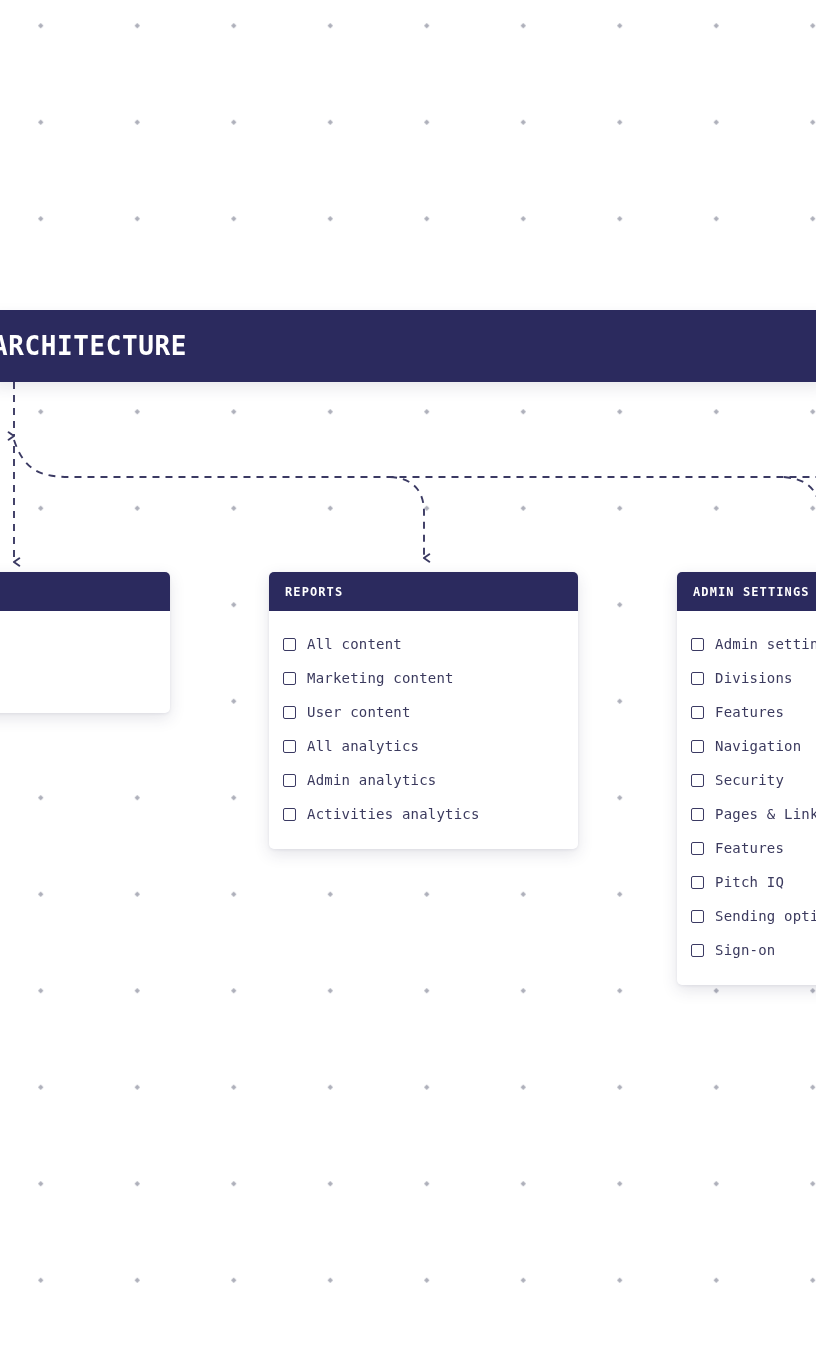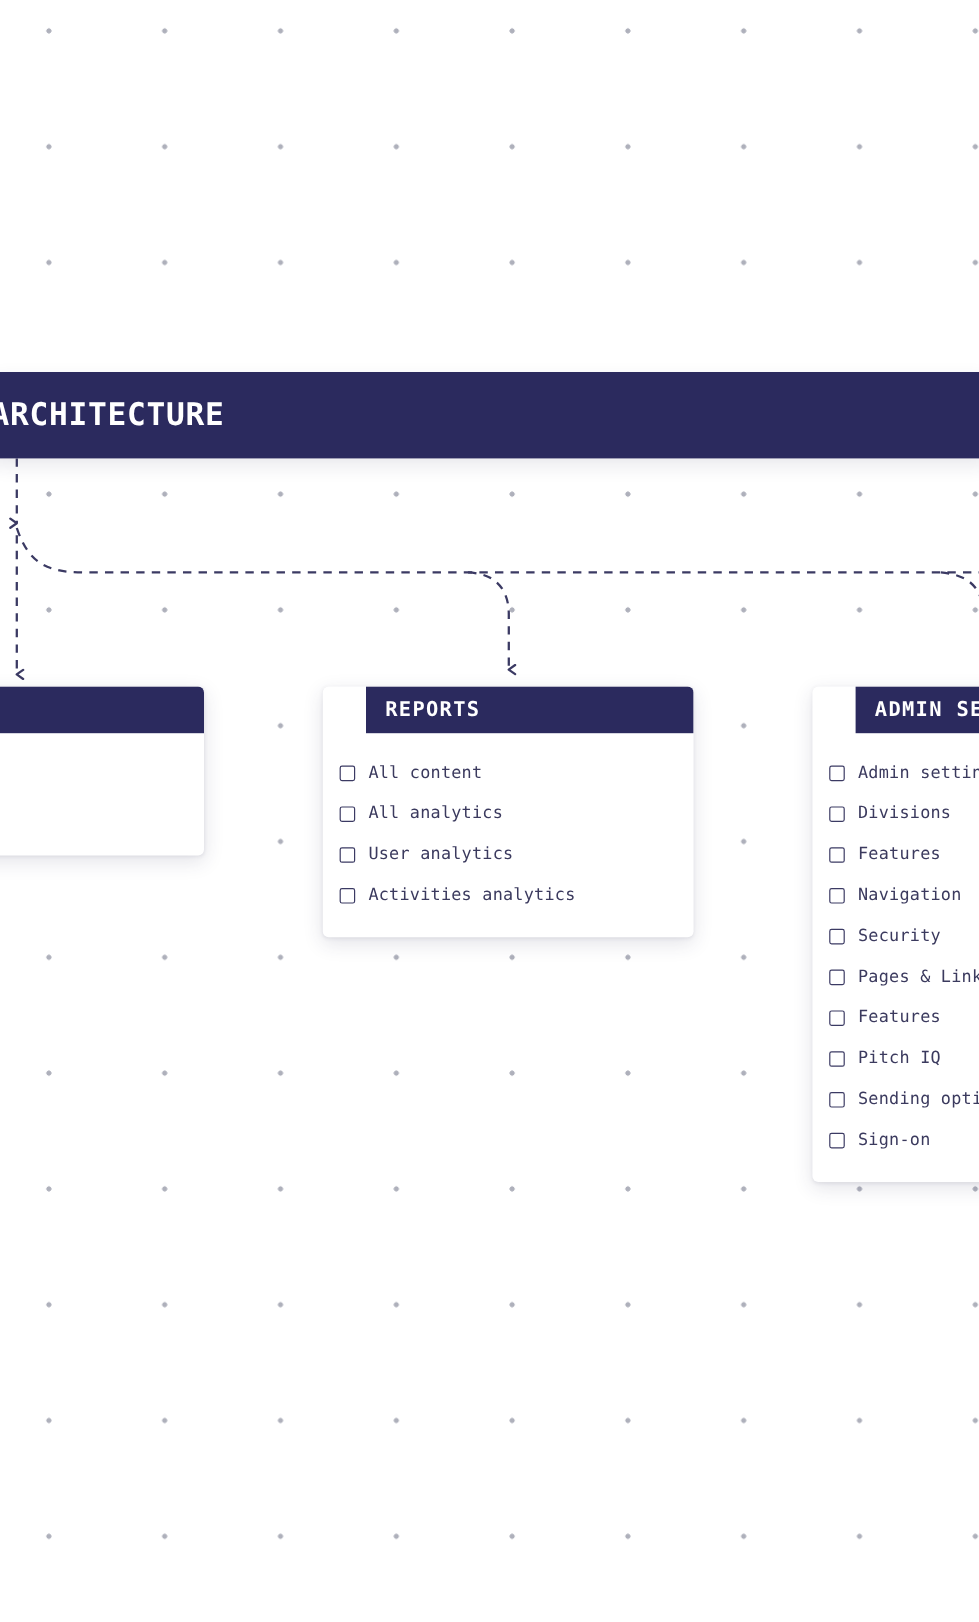--- a/index.html
+++ b/index.html
@@ -68,28 +68,27 @@
     border-radius: 5px;
     box-shadow: 0 5px 16px rgba(45,45,85,0.13), 0 1px 3px rgba(45,45,85,0.08);
     z-index: 4;
     overflow: hidden;
   }
   .card-header {
     background: #2B2A5E;
     color: #ffffff;
     font-family: "DejaVu Sans Mono", monospace;
     font-weight: bold;
-    font-size: 17px;
+    font-size: 12px;
     letter-spacing: 1.1px;
     height: 39px;
     display: flex;
     align-items: center;
     padding: 0 16px;
     white-space: nowrap;
-    margin-left: 36px;
   }
   .card-body {
     padding: 16px 14px 18px 14px;
   }
   .check-row {
     display: flex;
     align-items: center;
     height: 34px;
     white-space: nowrap;
   }
@@ -181,25 +180,33 @@
     <div class="card-header">
       <span>REPORTS</span>
     </div>
     <div class="card-body">
       <div class="check-row">
         <span class="checkbox"></span>
         <span class="check-label">All content</span>
       </div>
       <div class="check-row">
         <span class="checkbox"></span>
+        <span class="check-label">Marketing content</span>
+      </div>
+      <div class="check-row">
+        <span class="checkbox"></span>
+        <span class="check-label">User content</span>
+      </div>
+      <div class="check-row">
+        <span class="checkbox"></span>
         <span class="check-label">All analytics</span>
       </div>
       <div class="check-row">
         <span class="checkbox"></span>
-        <span class="check-label">User analytics</span>
+        <span class="check-label">Admin analytics</span>
       </div>
       <div class="check-row">
         <span class="checkbox"></span>
         <span class="check-label">Activities analytics</span>
       </div>
     </div>
   </div>
 
   <div class="card" id="card-admin">
     <div class="card-header">

